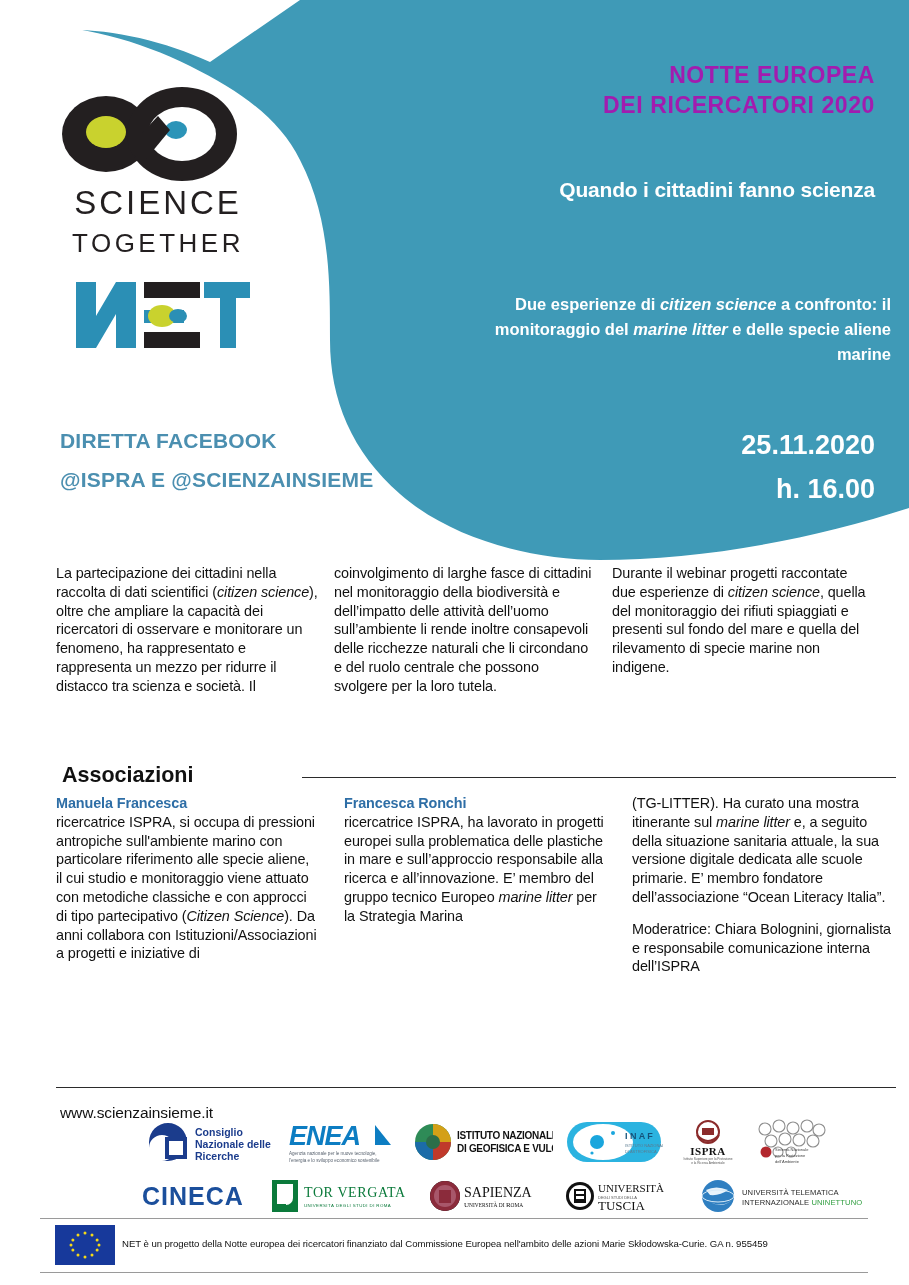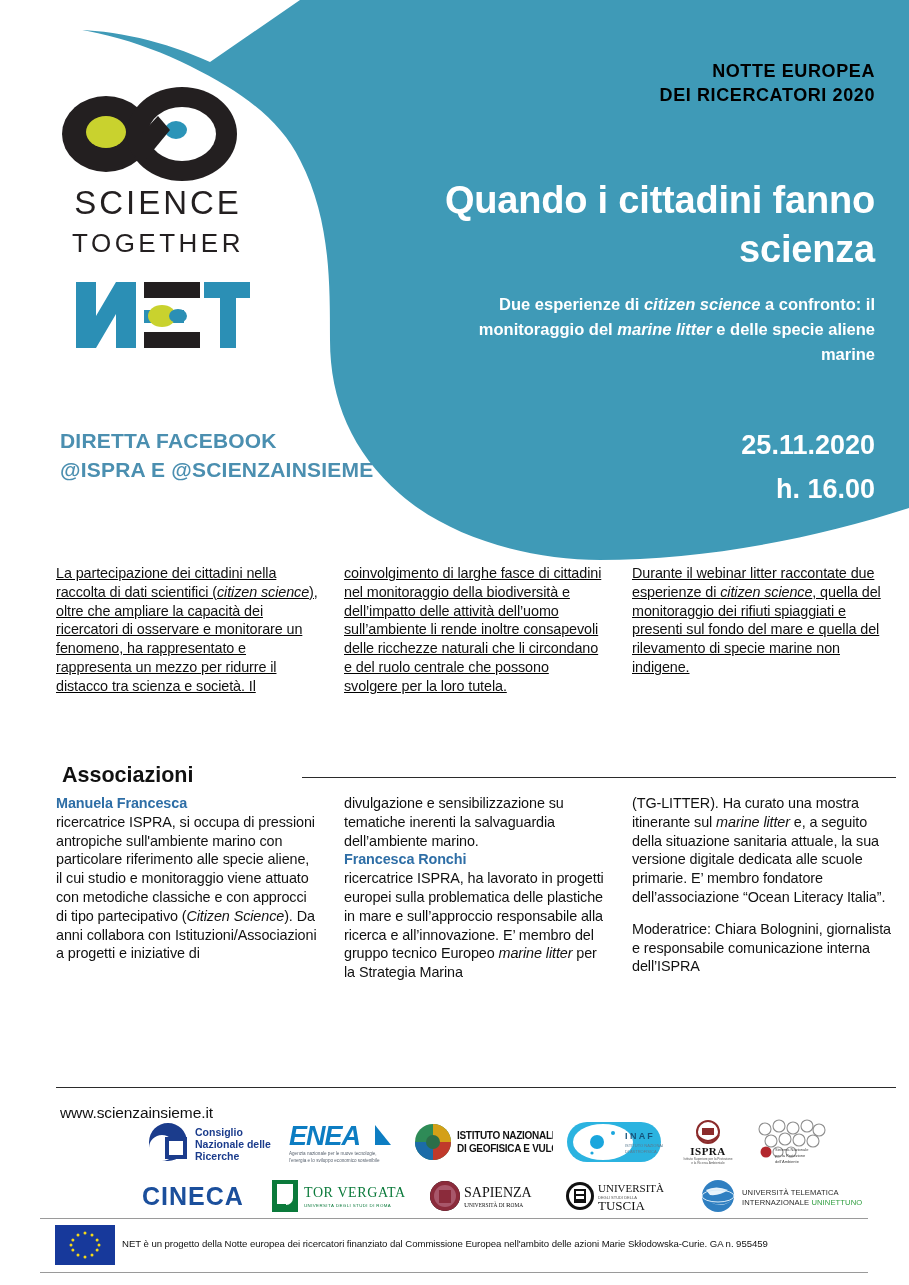--- a/index.html
+++ b/index.html
@@ -31,81 +31,80 @@
     width: 200px; height: 268px;
   }
   #logo svg { display: block; width: 200px; height: 268px; }
 
   
   .kicker {
     position: absolute;
     right: 34px; top: 60px;
     width: 480px;
     text-align: right;
-    color: #000000;
-    font-size: 18px;
+    color: #a21caf;
+    font-size: 23px;
     font-weight: bold;
     letter-spacing: 0.6px;
     line-height: 1.32;
   }
   .title {
     position: absolute;
     right: 34px; top: 176px;
     width: 470px;
     text-align: right;
     color: #ffffff;
-    font-size: 38px;
+    font-size: 21px;
     font-weight: bold;
     line-height: 1.3;
     letter-spacing: -0.2px;
   }
   .subtitle {
     position: absolute;
-    right: 34px; top: 292px;
+    right: 18px; top: 292px;
     width: 420px;
     text-align: right;
     color: #ffffff;
     font-size: 16.5px;
     font-weight: bold;
     line-height: 1.52;
   }
   .subtitle i { font-style: italic; }
 
   
   .fb {
     position: absolute;
     left: 60px; top: 430px;
     color: #4b8fb0;
     font-size: 21px;
     font-weight: bold;
     line-height: 1.0;
     letter-spacing: 0.2px;
   }
-  .fb .l2 { display:block; margin-top: 8px; }
+  .fb .l2 { display:block; margin-top: 18px; }
 
   .date {
     position: absolute;
     right: 34px; top: 432px;
     width: 380px;
     text-align: right;
     color: #ffffff;
     font-size: 27px;
     font-weight: bold;
     line-height: 1.0;
   }
   .date .l2 { display:block; margin-top: 17px; }
 
   
   .cols {
     position: absolute;
     left: 56px; top: 564px;
     width: 840px;
     display: flex;
-    gap: 26px;
-    text-decoration: underline;
+    gap: 16px;
   }
   .col { width: 262px; }
   .col p {
     color: #111111;
     font-size: 14.4px;
     line-height: 1.305;
     letter-spacing: -0.1px;
   }
   .col p i { font-style: italic; }
 
@@ -286,40 +285,37 @@
   </div>
 
   <div class="cols">
     <div class="col">
       <p><span>La partecipazione dei cittadini nella raccolta di dati scientifici (</span><i>citizen science</i><span>), oltre che ampliare la capacità dei ricercatori di osservare e monitorare un fenomeno, ha rappresentato e rappresenta un mezzo per ridurre il distacco tra scienza e società. Il</span></p>
     </div>
     <div class="col">
       <p><span>coinvolgimento di larghe fasce di cittadini nel monitoraggio della biodiversità e dell’impatto delle attività dell’uomo sull’ambiente li rende inoltre consapevoli delle ricchezze naturali che li circondano e del ruolo centrale che possono svolgere per la loro tutela.</span></p>
     </div>
     <div class="col">
-      <p><span>Durante il webinar litter raccontate due esperienze di </span><i>citizen science</i><span>, quella del monitoraggio dei rifiuti spiaggiati e presenti sul fondo del mare e quella del rilevamento di specie marine non indigene.</span></p>
+      <p><span>Durante il webinar progetti raccontate due esperienze di </span><i>citizen science</i><span>, quella del monitoraggio dei rifiuti spiaggiati e presenti sul fondo del mare e quella del rilevamento di specie marine non indigene.</span></p>
     </div>
   </div>
 
   <div class="interv-wrap">
     <div class="interv-title">Associazioni</div>
     <div class="interv-rule"></div>
   </div>
 
   <div class="cols2">
     <div class="col">
       <p>
         <span class="spk-name">Manuela Francesca</span><br>
         <span><span>ricercatrice ISPRA, si occupa di pressioni antropiche sull'ambiente marino con particolare riferimento alle specie aliene, il cui studio e monitoraggio viene attuato con metodiche classiche e con approcci di tipo partecipativo (</span><i>Citizen Science</i><span>). Da anni collabora con Istituzioni/Associazioni a progetti e iniziative di</span></span>
       </p>
     </div>
     <div class="col">
-      <p>
-        <span><span>divulgazione e sensibilizzazione su tematiche inerenti la salvaguardia dell’ambiente marino.</span></span>
-      </p>
       <p>
         <span class="spk-name">Francesca Ronchi</span><br>
         <span><span>ricercatrice ISPRA, ha lavorato in progetti europei sulla problematica delle plastiche in mare e sull’approccio responsabile alla ricerca e all’innovazione. E’ membro del gruppo tecnico Europeo </span><i>marine litter</i><span> per la Strategia Marina</span></span>
       </p>
     </div>
     <div class="col">
       <p>
         <span><span>(TG-LITTER). Ha curato una mostra itinerante sul </span><i>marine litter</i><span> e, a seguito della situazione sanitaria attuale, la sua versione digitale dedicata alle scuole primarie. E’ membro fondatore dell’associazione “Ocean Literacy Italia”.</span></span>
       </p>
       <p>

